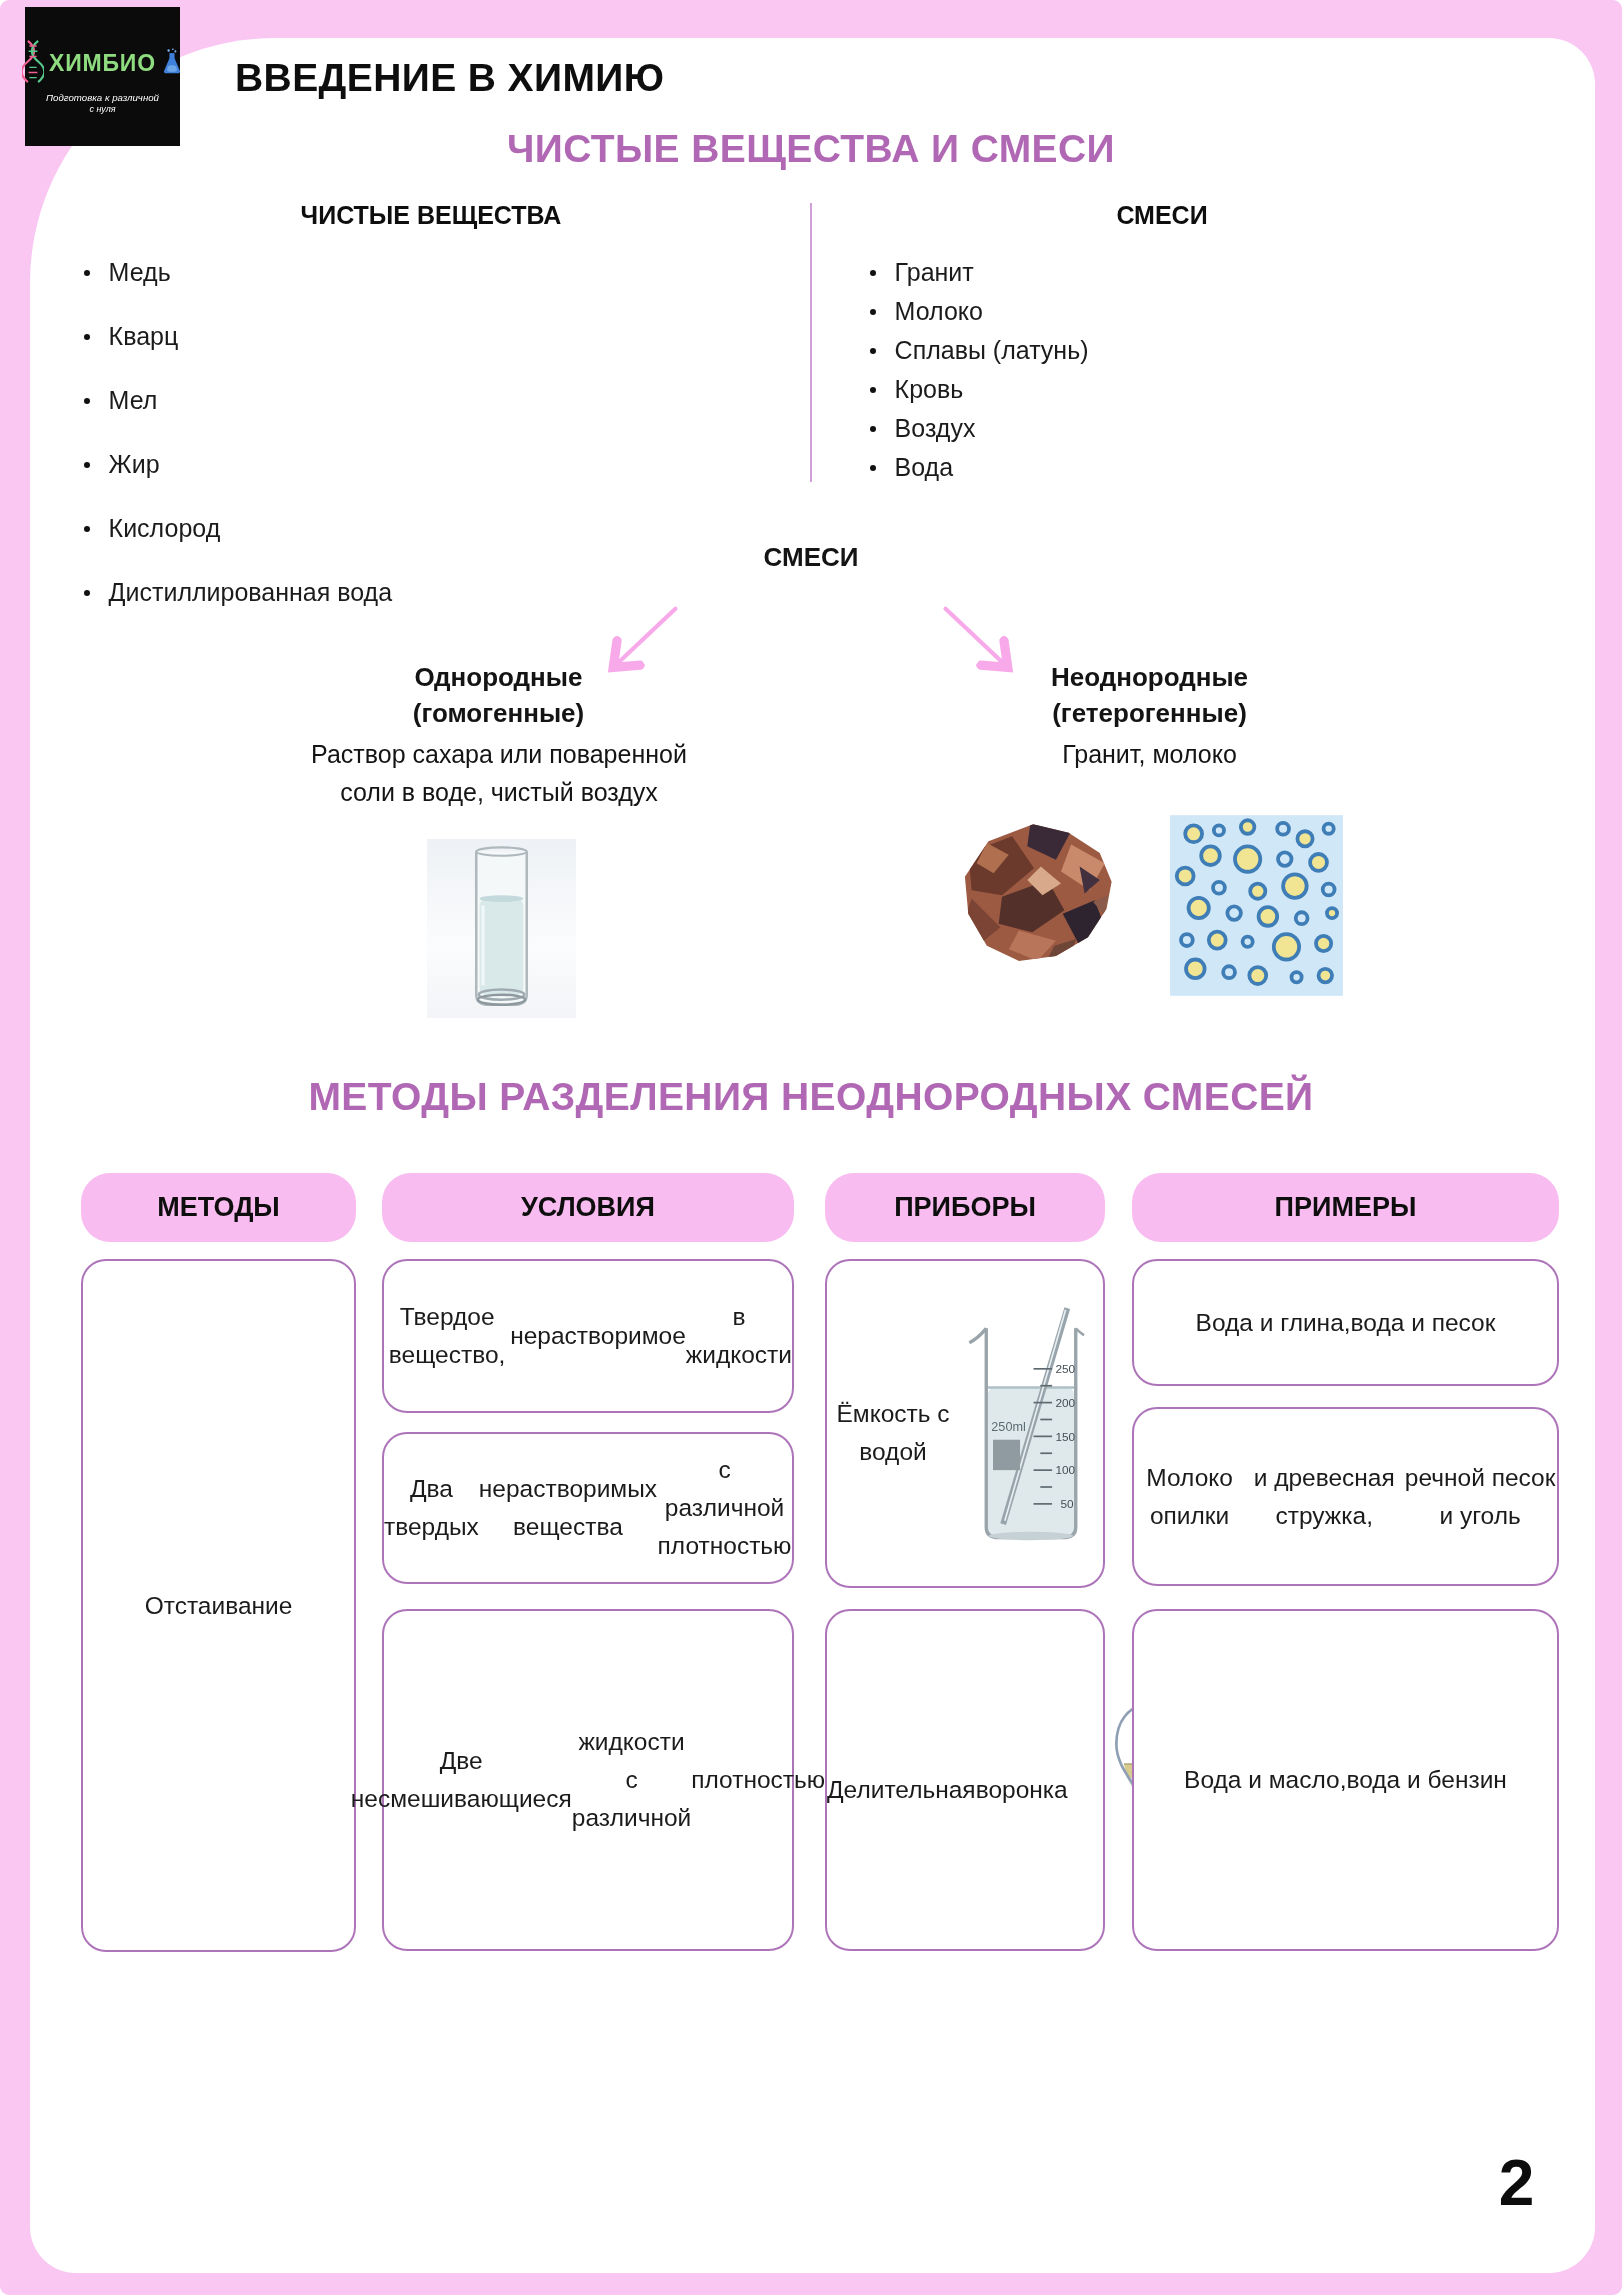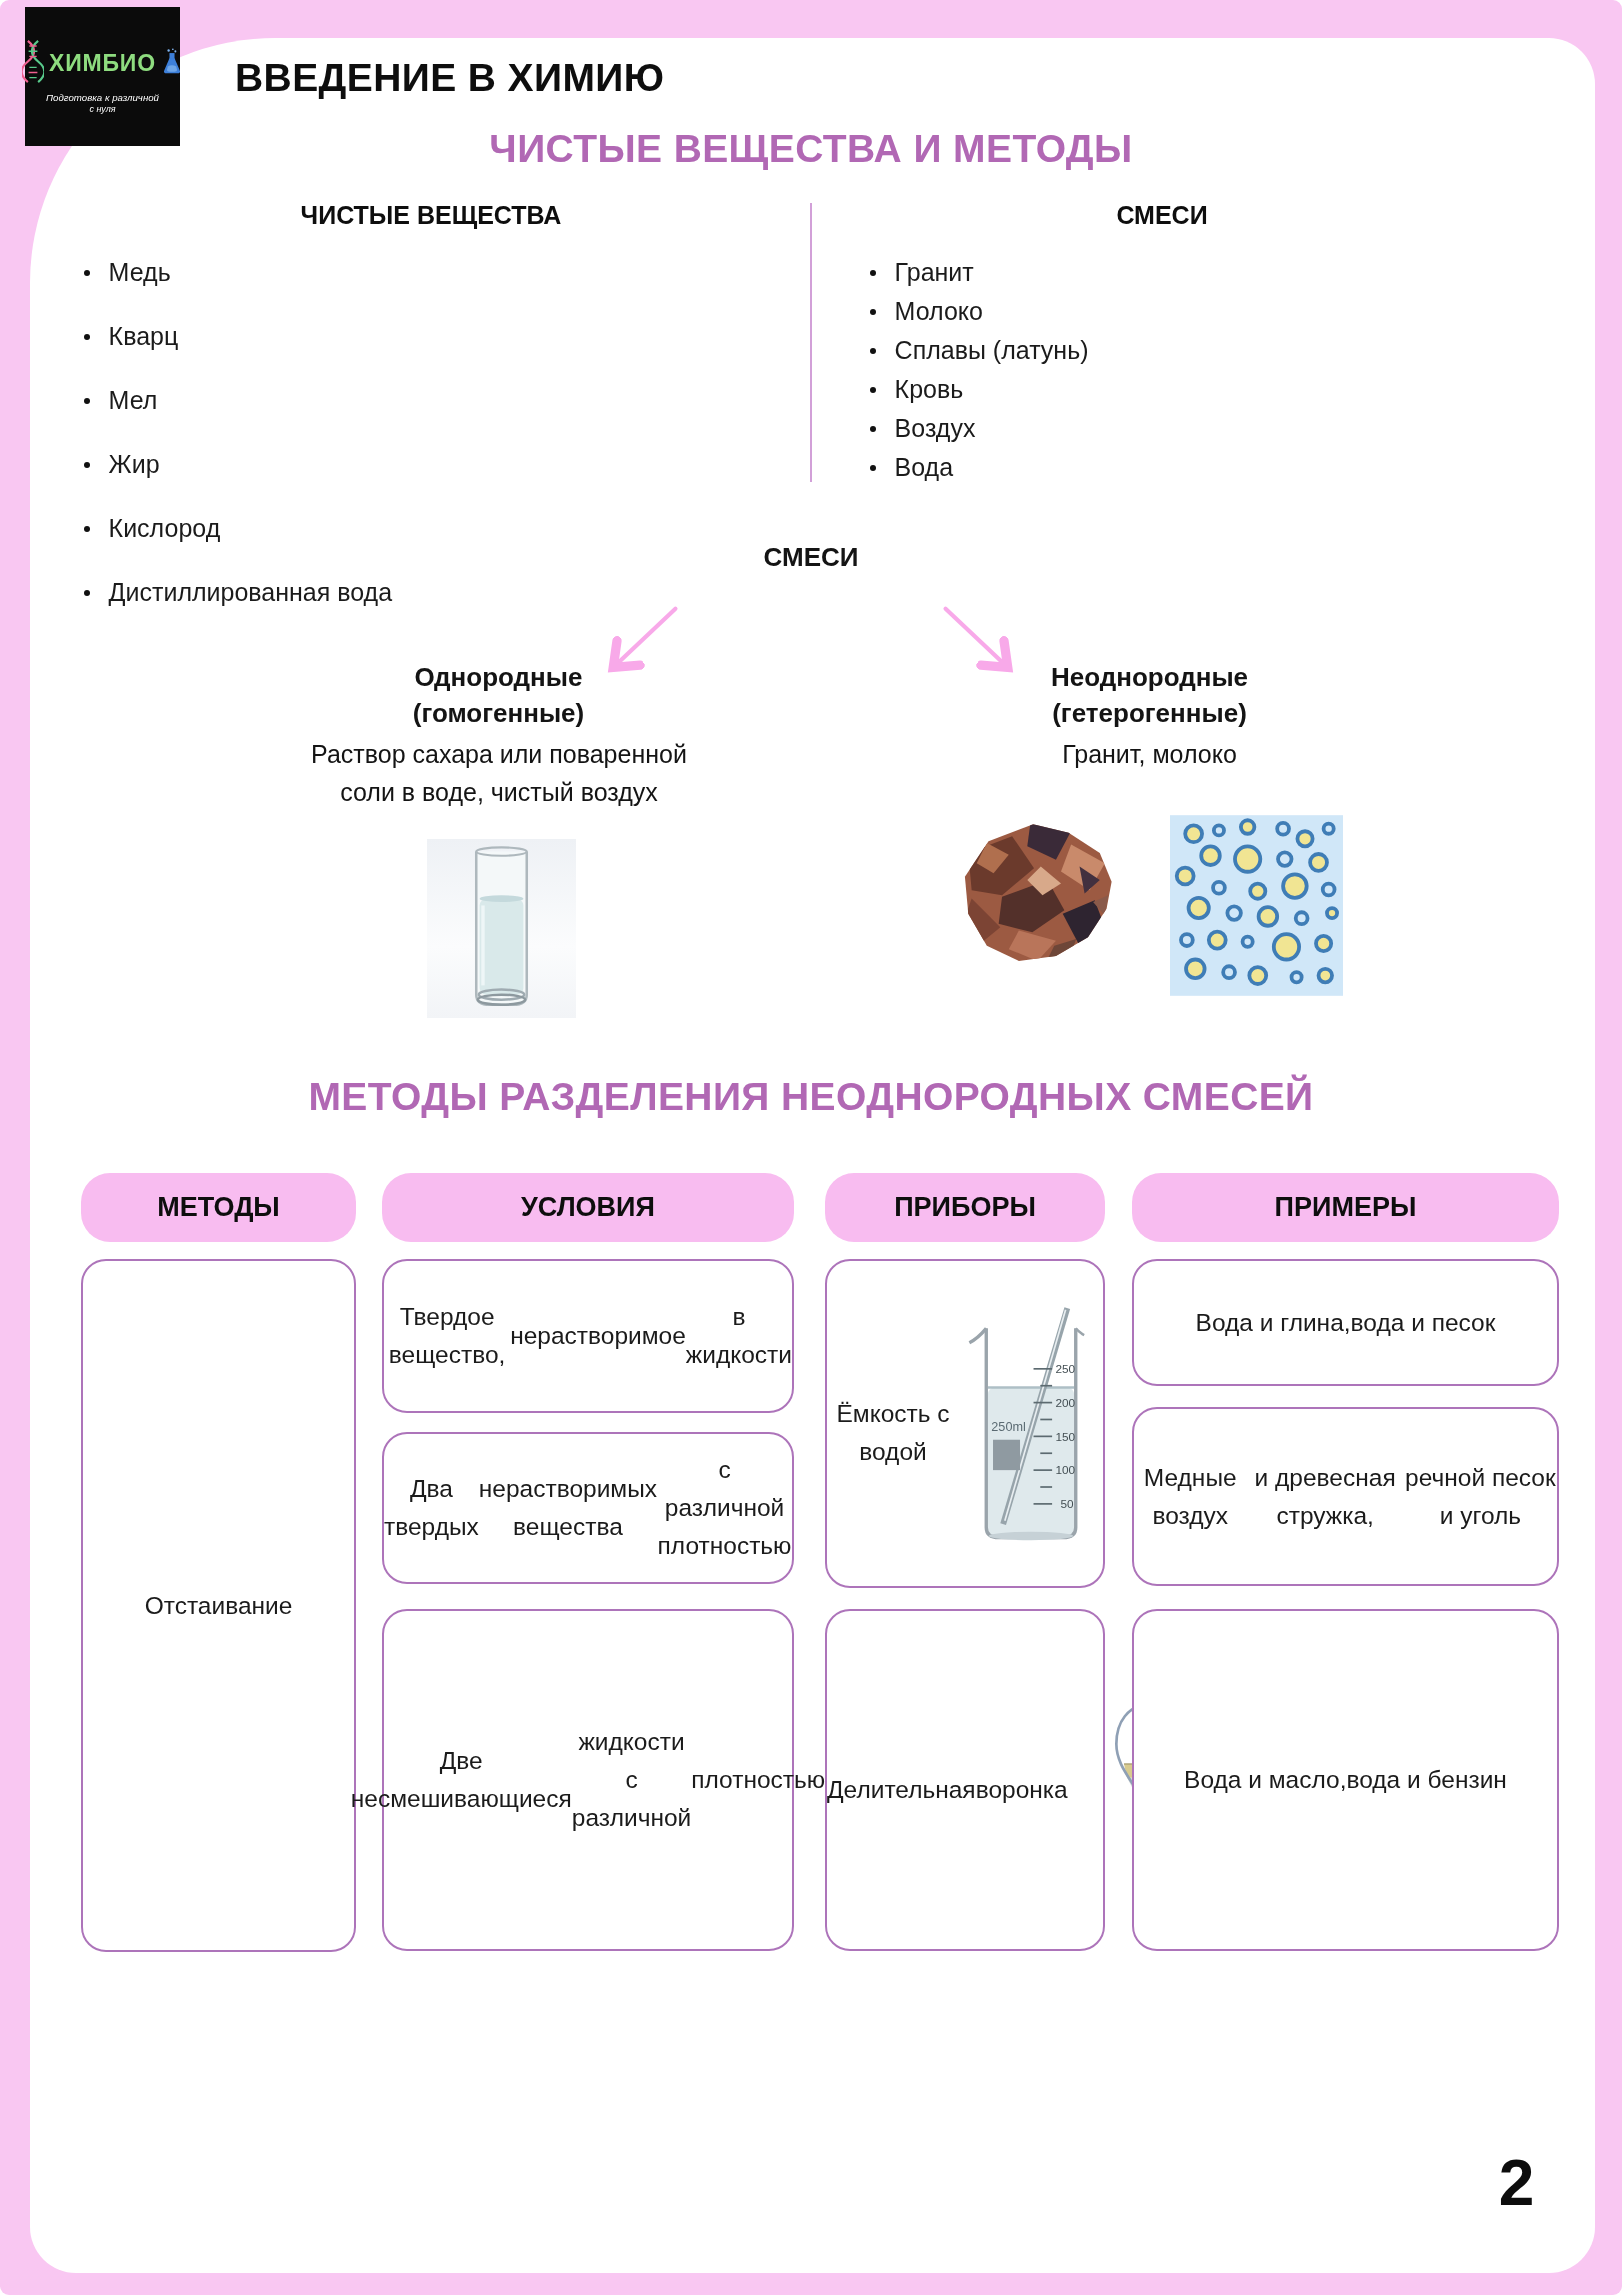--- a/index.html
+++ b/index.html
@@ -94,21 +94,21 @@
           <path d="M10,12 L4,26 Q2,30 7,30 L19,30 Q24,30 22,26 L16,12 Z" fill="#3d7fd9"></path>
           <path d="M8,22 Q13,19 18,22 L19,26 Q19,28 16,28 L10,28 Q7,28 7,26 Z" fill="#6fa6e8"></path>
         </svg>
       </span>
     </div>
     <div class="logo-tag">Подготовка к различной</div>
     <div class="logo-tag2">с нуля</div>
   </div>
 
   <div class="page-title">ВВЕДЕНИЕ В ХИМИЮ</div>
-  <div class="h-purple heading1">ЧИСТЫЕ ВЕЩЕСТВА И МЕТОДЫ</div>
+  <div class="h-purple heading1">ЧИСТЫЕ ВЕЩЕСТВА И СМЕСИ</div>
 
   <div class="col-header left">ЧИСТЫЕ ВЕЩЕСТВА</div>
   <div class="col-header right">СМЕСИ</div>
   <div class="divider"></div>
 
   <div class="list left">
     <div class="li">Медь</div>
     <div class="li">Кварц</div>
     <div class="li">Мел</div>
     <div class="li">Жир</div>
@@ -313,21 +313,21 @@
         <text x="156" y="180" font-size="20" font-style="italic" fill="#222" font-family="Liberation Serif, serif">вода</text>
       </svg>
     </div>
   </div>
 
   <div class="tbox b-e1">
     <div>Вода и глина,</div>
     <div>вода и песок</div>
   </div>
   <div class="tbox b-e2">
-    <div>Медные воздух</div>
+    <div>Молоко опилки</div>
     <div>и древесная стружка,</div>
     <div>речной песок и уголь</div>
   </div>
   <div class="tbox b-e3">
     <div>Вода и масло,</div>
     <div>вода и бензин</div>
   </div>
 
   <div class="page-num">2</div>
 </div>

